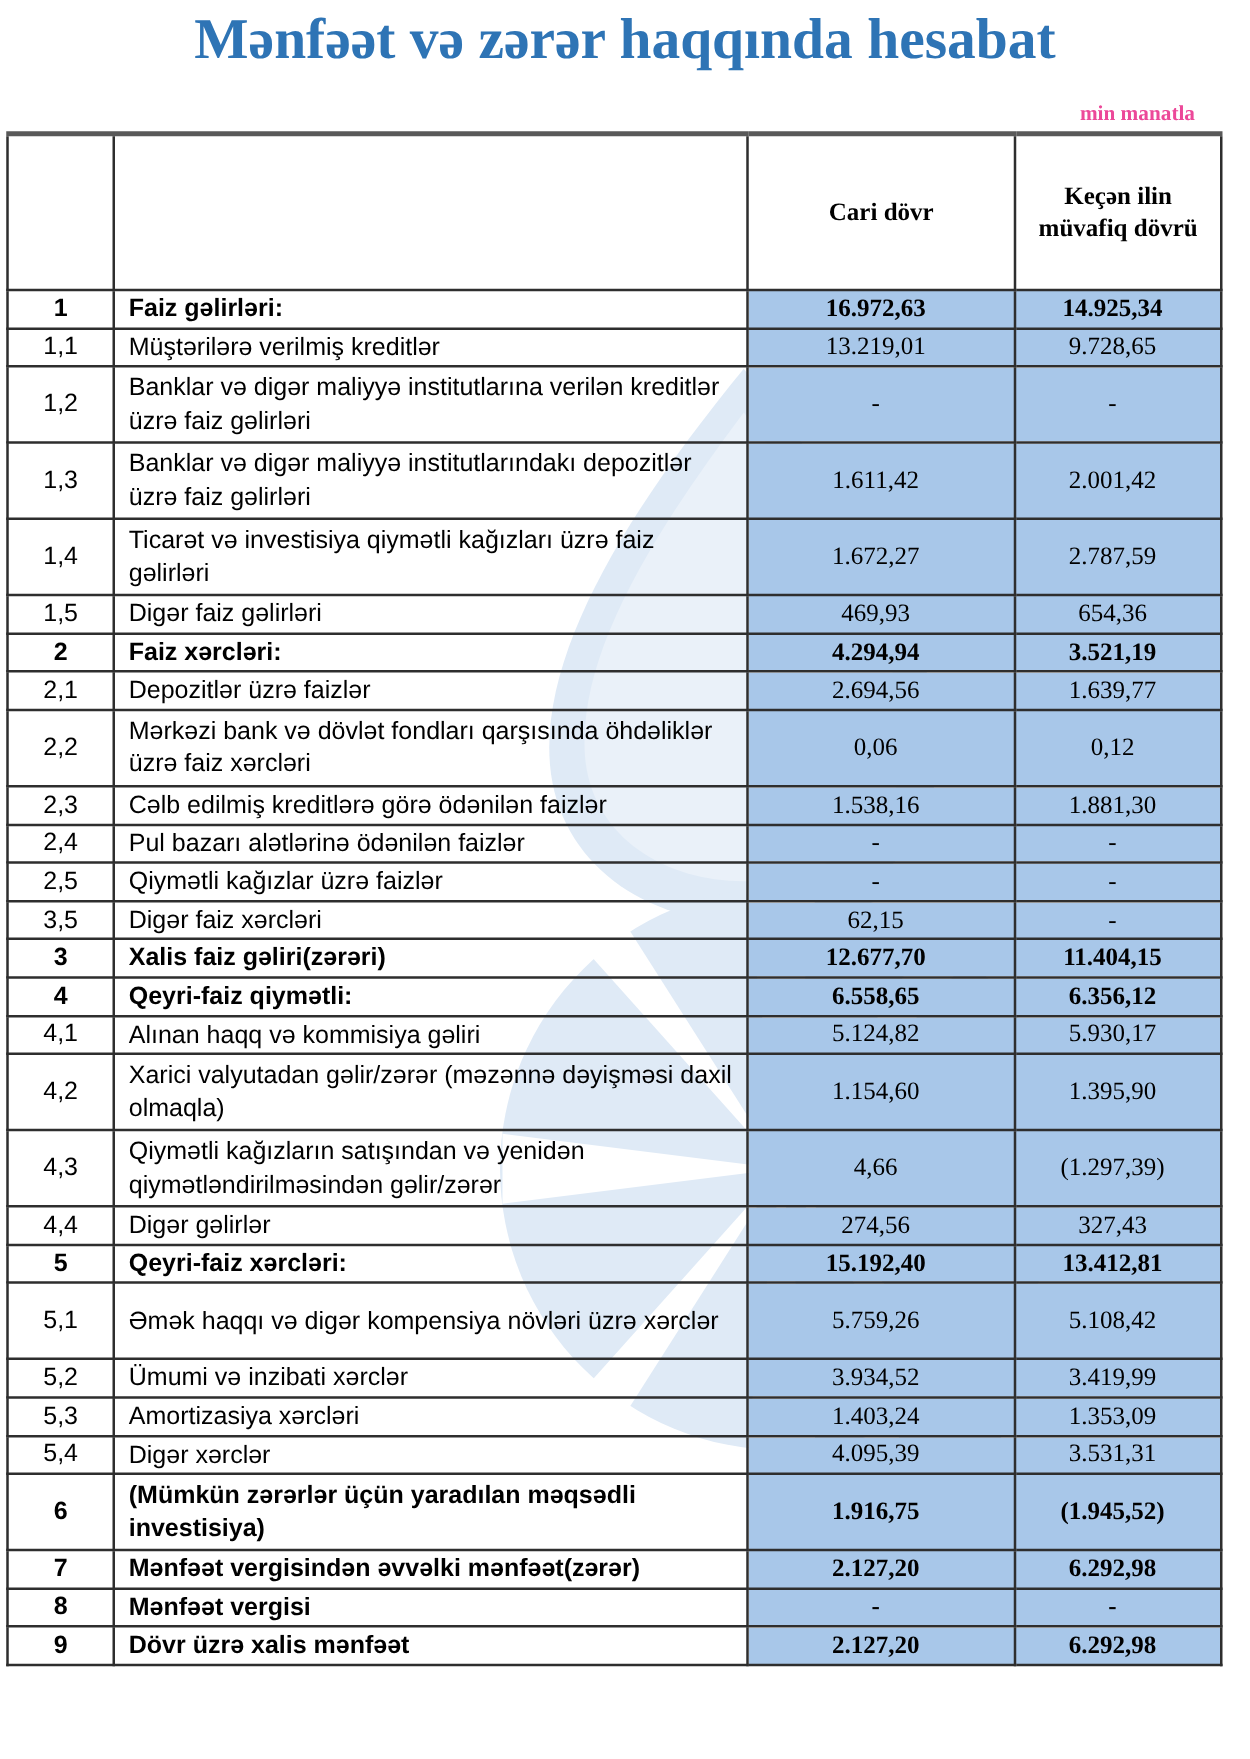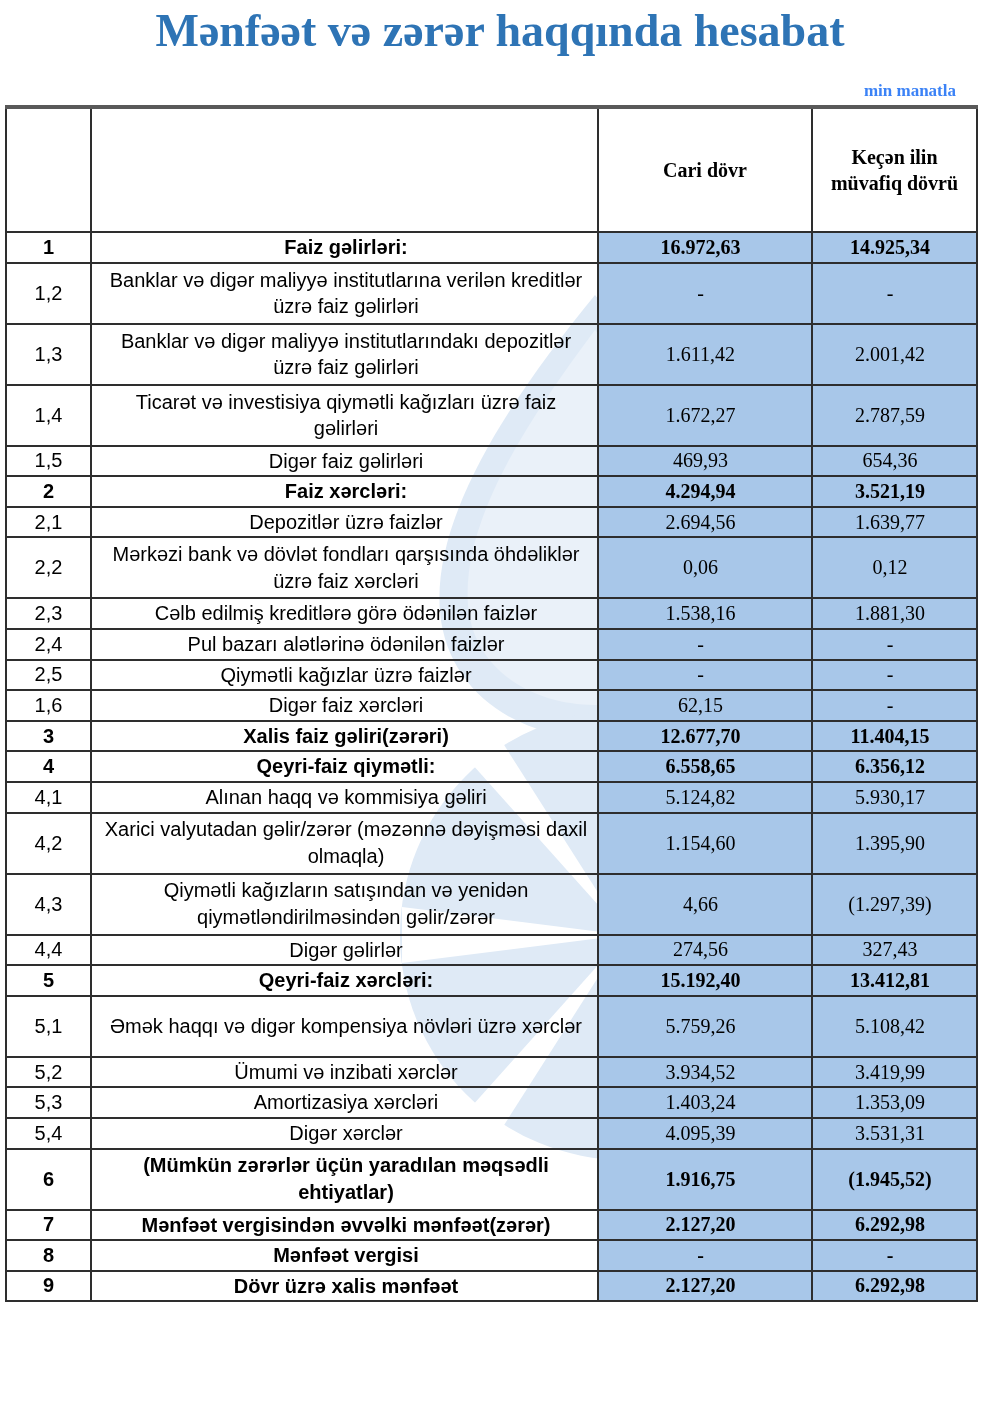--- a/index.html
+++ b/index.html
@@ -7,41 +7,41 @@
     position:relative;width:1000px;height:1407px;background:#fff;overflow:hidden;
     font-family:"Liberation Sans",sans-serif;color:#000;
   }
   .title{
     margin:4px 0 0 0;text-align:center;
     font-family:"Liberation Serif",serif;font-weight:bold;
     font-size:46px;color:#2E74B5;letter-spacing:0px;
   }
   .unit-note{
     position:absolute;top:81px;right:44px;
-    font-family:"Liberation Serif",serif;font-weight:bold;font-size:17px;color:#3b82f6;
+    font-family:"Liberation Serif",serif;font-weight:bold;font-size:17px;color:#ec4899;
   }
   .watermark{position:absolute;left:0;top:0;z-index:0;pointer-events:none;}
   table.report{
     position:absolute;left:5px;top:105px;width:971px;z-index:1;
     border-collapse:collapse;table-layout:fixed;background:transparent;
   }
   table.report th,table.report td{
     border:2px solid #2e2e2e;overflow:hidden;
   }
   table.report thead th{border-top:4px solid #595959;}
   tr.head-row{height:125px;}
   th.c-val{
     font-family:"Liberation Serif",serif;font-weight:bold;font-size:20px;
     text-align:center;vertical-align:middle;line-height:1.3;background:transparent;padding:0 4px;
   }
   td.no{
     text-align:center;vertical-align:middle;font-size:20px;background:transparent;
   }
   td.label{
-    text-align:center;vertical-align:middle;font-size:20px;line-height:1.33;
+    text-align:left;vertical-align:middle;font-size:20px;line-height:1.33;
     padding:1px 8px 1px 11px;background:transparent;
   }
   td.val{
     text-align:center;vertical-align:middle;
     font-family:"Liberation Serif",serif;font-size:20px;
     padding:1px 13px 1px 4px;background:#a8c7e9;
   }
   tr.h1{height:29px;}
   tr.h2{height:61px;}
   tr.bold td{font-weight:bold;}
@@ -91,20 +91,26 @@
         <th class="c-val">Keçən ilin müvafiq dövrü</th>
       </tr>
     </thead>
     <tbody id="rows">
         <tr class="h1 bold">
     <td class="no">1</td>
     <td class="label">Faiz gəlirləri:</td>
     <td class="val">16.972,63</td>
     <td class="val">14.925,34</td>
   </tr>
+        <tr class="h1">
+    <td class="no">1,1</td>
+    <td class="label">Müştərilərə verilmiş kreditlər</td>
+    <td class="val">13.219,01</td>
+    <td class="val">9.728,65</td>
+  </tr>
         <tr class="h2">
     <td class="no">1,2</td>
     <td class="label">Banklar və digər maliyyə institutlarına verilən kreditlər üzrə faiz gəlirləri</td>
     <td class="val">-</td>
     <td class="val">-</td>
   </tr>
         <tr class="h2">
     <td class="no">1,3</td>
     <td class="label">Banklar və digər maliyyə institutlarındakı depozitlər üzrə faiz gəlirləri</td>
     <td class="val">1.611,42</td>
@@ -152,21 +158,21 @@
     <td class="val">-</td>
     <td class="val">-</td>
   </tr>
         <tr class="h1">
     <td class="no">2,5</td>
     <td class="label">Qiymətli kağızlar üzrə faizlər</td>
     <td class="val">-</td>
     <td class="val">-</td>
   </tr>
         <tr class="h1">
-    <td class="no">1,6</td>
+    <td class="no">3,5</td>
     <td class="label">Digər faiz xərcləri</td>
     <td class="val">62,15</td>
     <td class="val">-</td>
   </tr>
         <tr class="h1 bold">
     <td class="no">3</td>
     <td class="label">Xalis faiz gəliri(zərəri)</td>
     <td class="val">12.677,70</td>
     <td class="val">11.404,15</td>
   </tr>
@@ -225,21 +231,21 @@
     <td class="val">1.353,09</td>
   </tr>
         <tr class="h1">
     <td class="no">5,4</td>
     <td class="label">Digər xərclər</td>
     <td class="val">4.095,39</td>
     <td class="val">3.531,31</td>
   </tr>
         <tr class="h2 bold">
     <td class="no">6</td>
-    <td class="label">(Mümkün zərərlər üçün yaradılan məqsədli ehtiyatlar)</td>
+    <td class="label">(Mümkün zərərlər üçün yaradılan məqsədli investisiya)</td>
     <td class="val">1.916,75</td>
     <td class="val">(1.945,52)</td>
   </tr>
         <tr class="h1 bold">
     <td class="no">7</td>
     <td class="label">Mənfəət vergisindən əvvəlki mənfəət(zərər)</td>
     <td class="val">2.127,20</td>
     <td class="val">6.292,98</td>
   </tr>
         <tr class="h1 bold">

